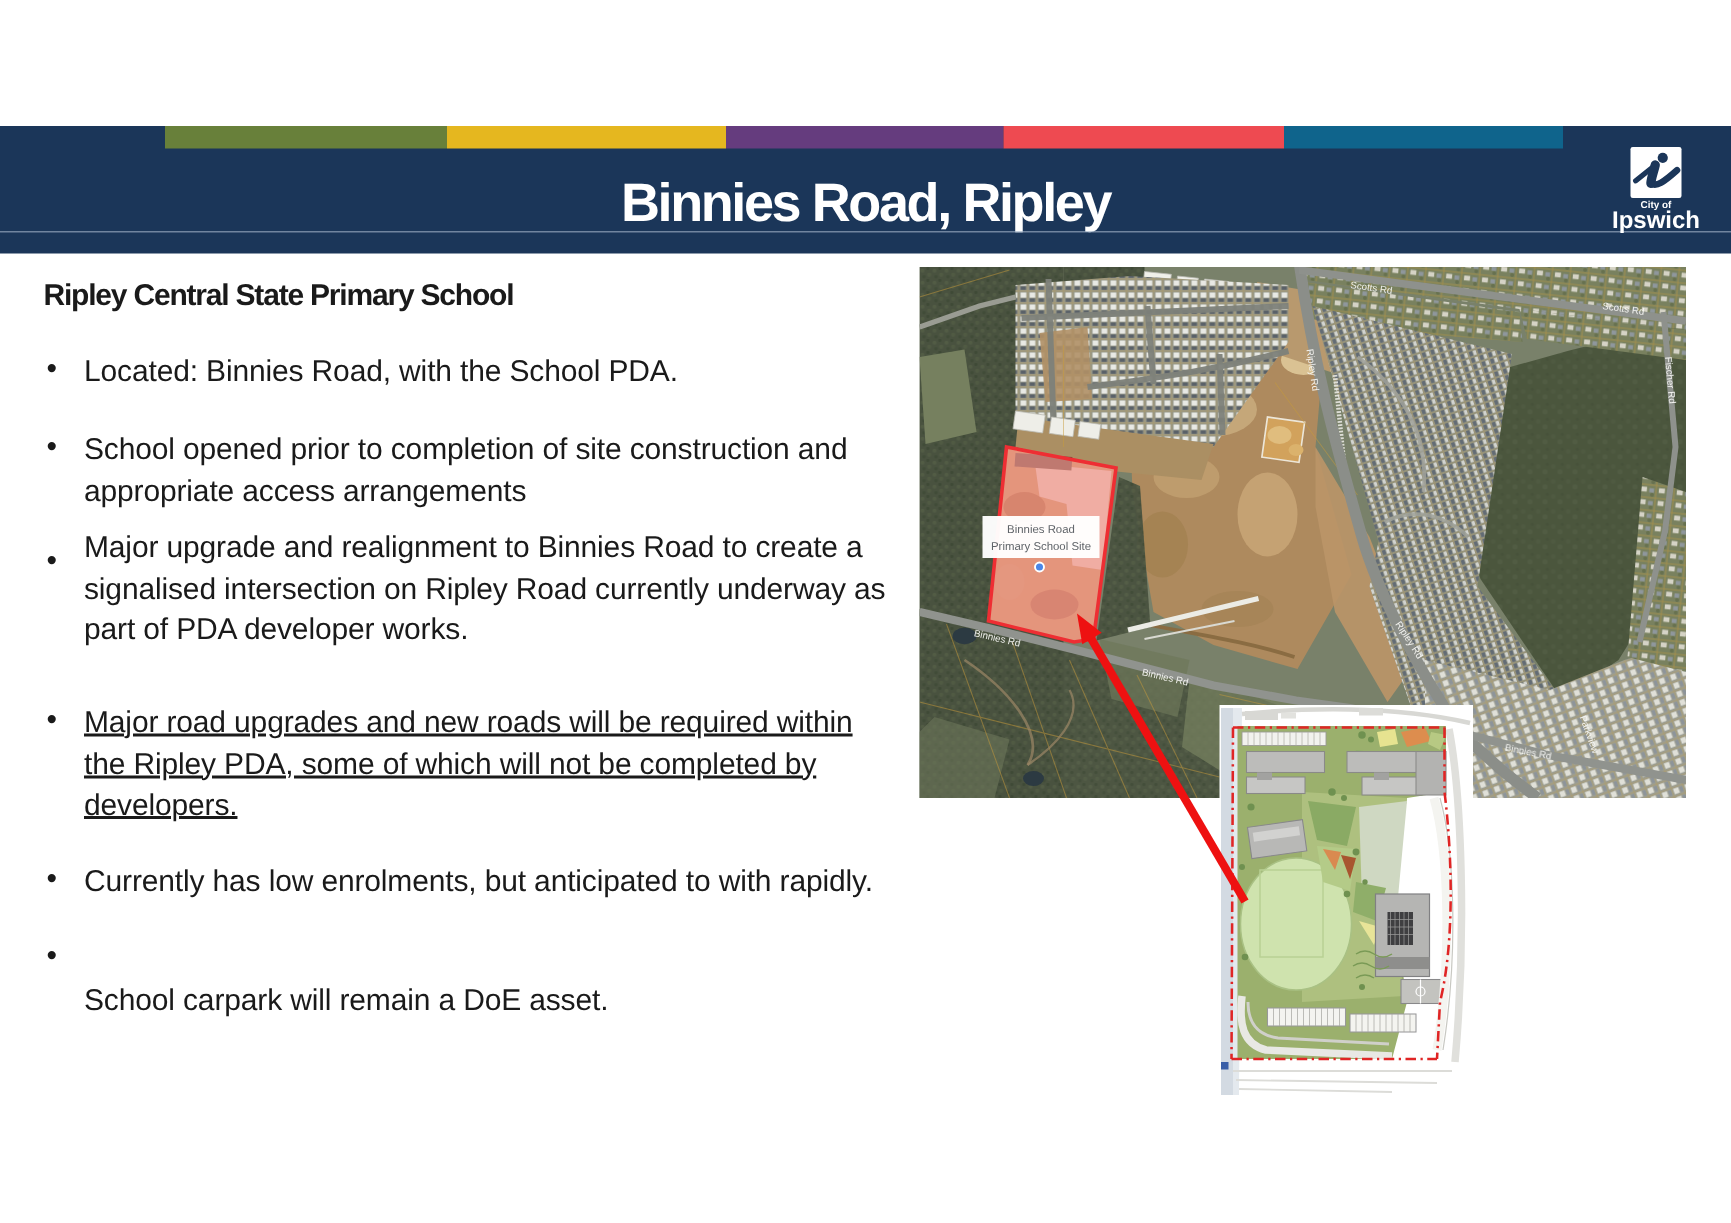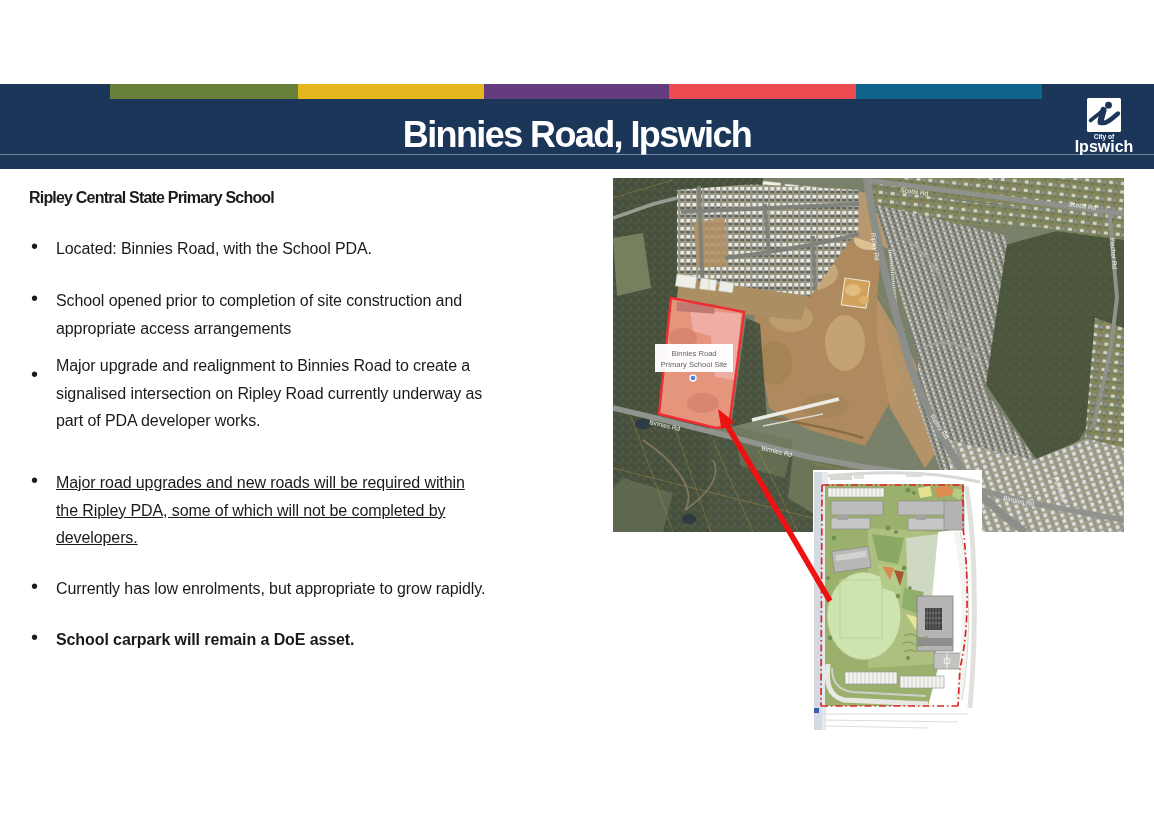--- a/index.html
+++ b/index.html
@@ -1,34 +1,34 @@
 <!DOCTYPE html>
 <html><head><meta charset="utf-8"><style>
 html,body{margin:0;padding:0;}
 body{width:1154px;height:815px;background:#ffffff;font-family:"Liberation Sans",sans-serif;position:relative;overflow:hidden;}
 .abs{position:absolute;}
 #band{position:absolute;left:0;top:84px;width:1154px;height:85px;background:#1b3659;}
 #bandline{position:absolute;left:0;top:154px;width:1154px;height:1px;background:#9fb0c4;opacity:0.65;}
 #strips{position:absolute;left:110px;top:84px;height:15px;display:flex;}
 #strips div{height:15px;}
 #title{position:absolute;left:0;top:117px;width:1154px;text-align:center;color:#ffffff;font-weight:bold;font-size:36px;letter-spacing:-1.6px;line-height:36px;}
-.bt{position:absolute;font-size:16px;color:#1a1a1a;line-height:27.5px;letter-spacing:-0.1px;}
+.bt{position:absolute;font-size:20px;color:#1a1a1a;line-height:27.5px;letter-spacing:-0.1px;}
 .bu{position:absolute;left:31px;font-size:20px;color:#1a1a1a;}
 #logo{position:absolute;left:1075px;top:97px;width:62px;height:62px;}
 </style></head>
 <body>
 <div id="band"></div>
 <div id="strips">
   <div style="width:188px;background:#68803a"></div>
   <div style="width:186px;background:#e5b71f"></div>
   <div style="width:185px;background:#653c7e"></div>
   <div style="width:187px;background:#ee4a51"></div>
   <div style="width:186px;background:#0f648c"></div>
 </div>
-<div id="title">Binnies Road, Ipswich</div>
+<div id="title">Binnies Road, Ripley</div>
 <div id="bandline"></div>
 <div id="logo">
 <svg width="62" height="62" viewBox="0 0 62 62">
   <rect x="12" y="1" width="34" height="34" rx="1.5" fill="#ffffff"></rect>
   <g fill="none" stroke="#1b3659" stroke-linecap="round">
     <path d="M15.5,23.5 L28,13.5" stroke-width="3.6"></path>
     <path d="M28.5,13 C27.5,17.5 25.8,21.5 25.6,25.2" stroke-width="6.2"></path>
     <path d="M26,25.5 C29.5,27.5 34,24.5 43,16.5" stroke-width="4.4"></path>
   </g>
   <circle cx="33.5" cy="8.2" r="3.4" fill="#1b3659"></circle>
@@ -45,24 +45,24 @@
 <div class="bu" style="top:287px;">•</div>
 <div class="bt" style="left:56px;top:287px;">School opened prior to completion of site construction and<br>appropriate access arrangements</div>
 
 <div class="bu" style="top:363px;">•</div>
 <div class="bt" style="left:56px;top:352px;">Major upgrade and realignment to Binnies Road to create a<br>signalised intersection on Ripley Road currently underway as<br>part of PDA developer works.</div>
 
 <div class="bu" style="top:469px;">•</div>
 <div class="bt" style="left:56px;top:469px;text-decoration:underline;">Major road upgrades and new roads will be required within<br>the Ripley PDA, some of which will not be completed by<br>developers.</div>
 
 <div class="bu" style="top:575px;">•</div>
-<div class="bt" style="left:56px;top:575px;">Currently has low enrolments, but appropriate to grow rapidly.</div>
+<div class="bt" style="left:56px;top:575px;">Currently has low enrolments, but anticipated to with rapidly.</div>
 
 <div class="bu" style="top:626px;">•</div>
-<div class="bt" style="left:56px;top:626px;font-weight:bold;">School carpark will remain a DoE asset.</div>
+<div class="bt" style="left:56px;top:654px;">School carpark will remain a DoE asset.</div>
 
 <div class="abs" style="left:613px;top:178px;width:511px;height:354px;">
 <svg width="511" height="354" viewBox="0 0 511 354">
 <defs>
 <pattern id="hw" width="8" height="6" patternUnits="userSpaceOnUse" patternTransform="rotate(90)">
   <rect width="8" height="6" fill="#95978a"></rect>
   <rect width="8" height="6" fill="none" stroke="#c09d4c" stroke-width="0.45" opacity="0.6"></rect>
   <rect x="1" y="0.8" width="3.4" height="3.8" fill="#e8e9e4"></rect>
   <rect x="5" y="1" width="2.2" height="3.6" fill="#5a6168"></rect>
 </pattern>

